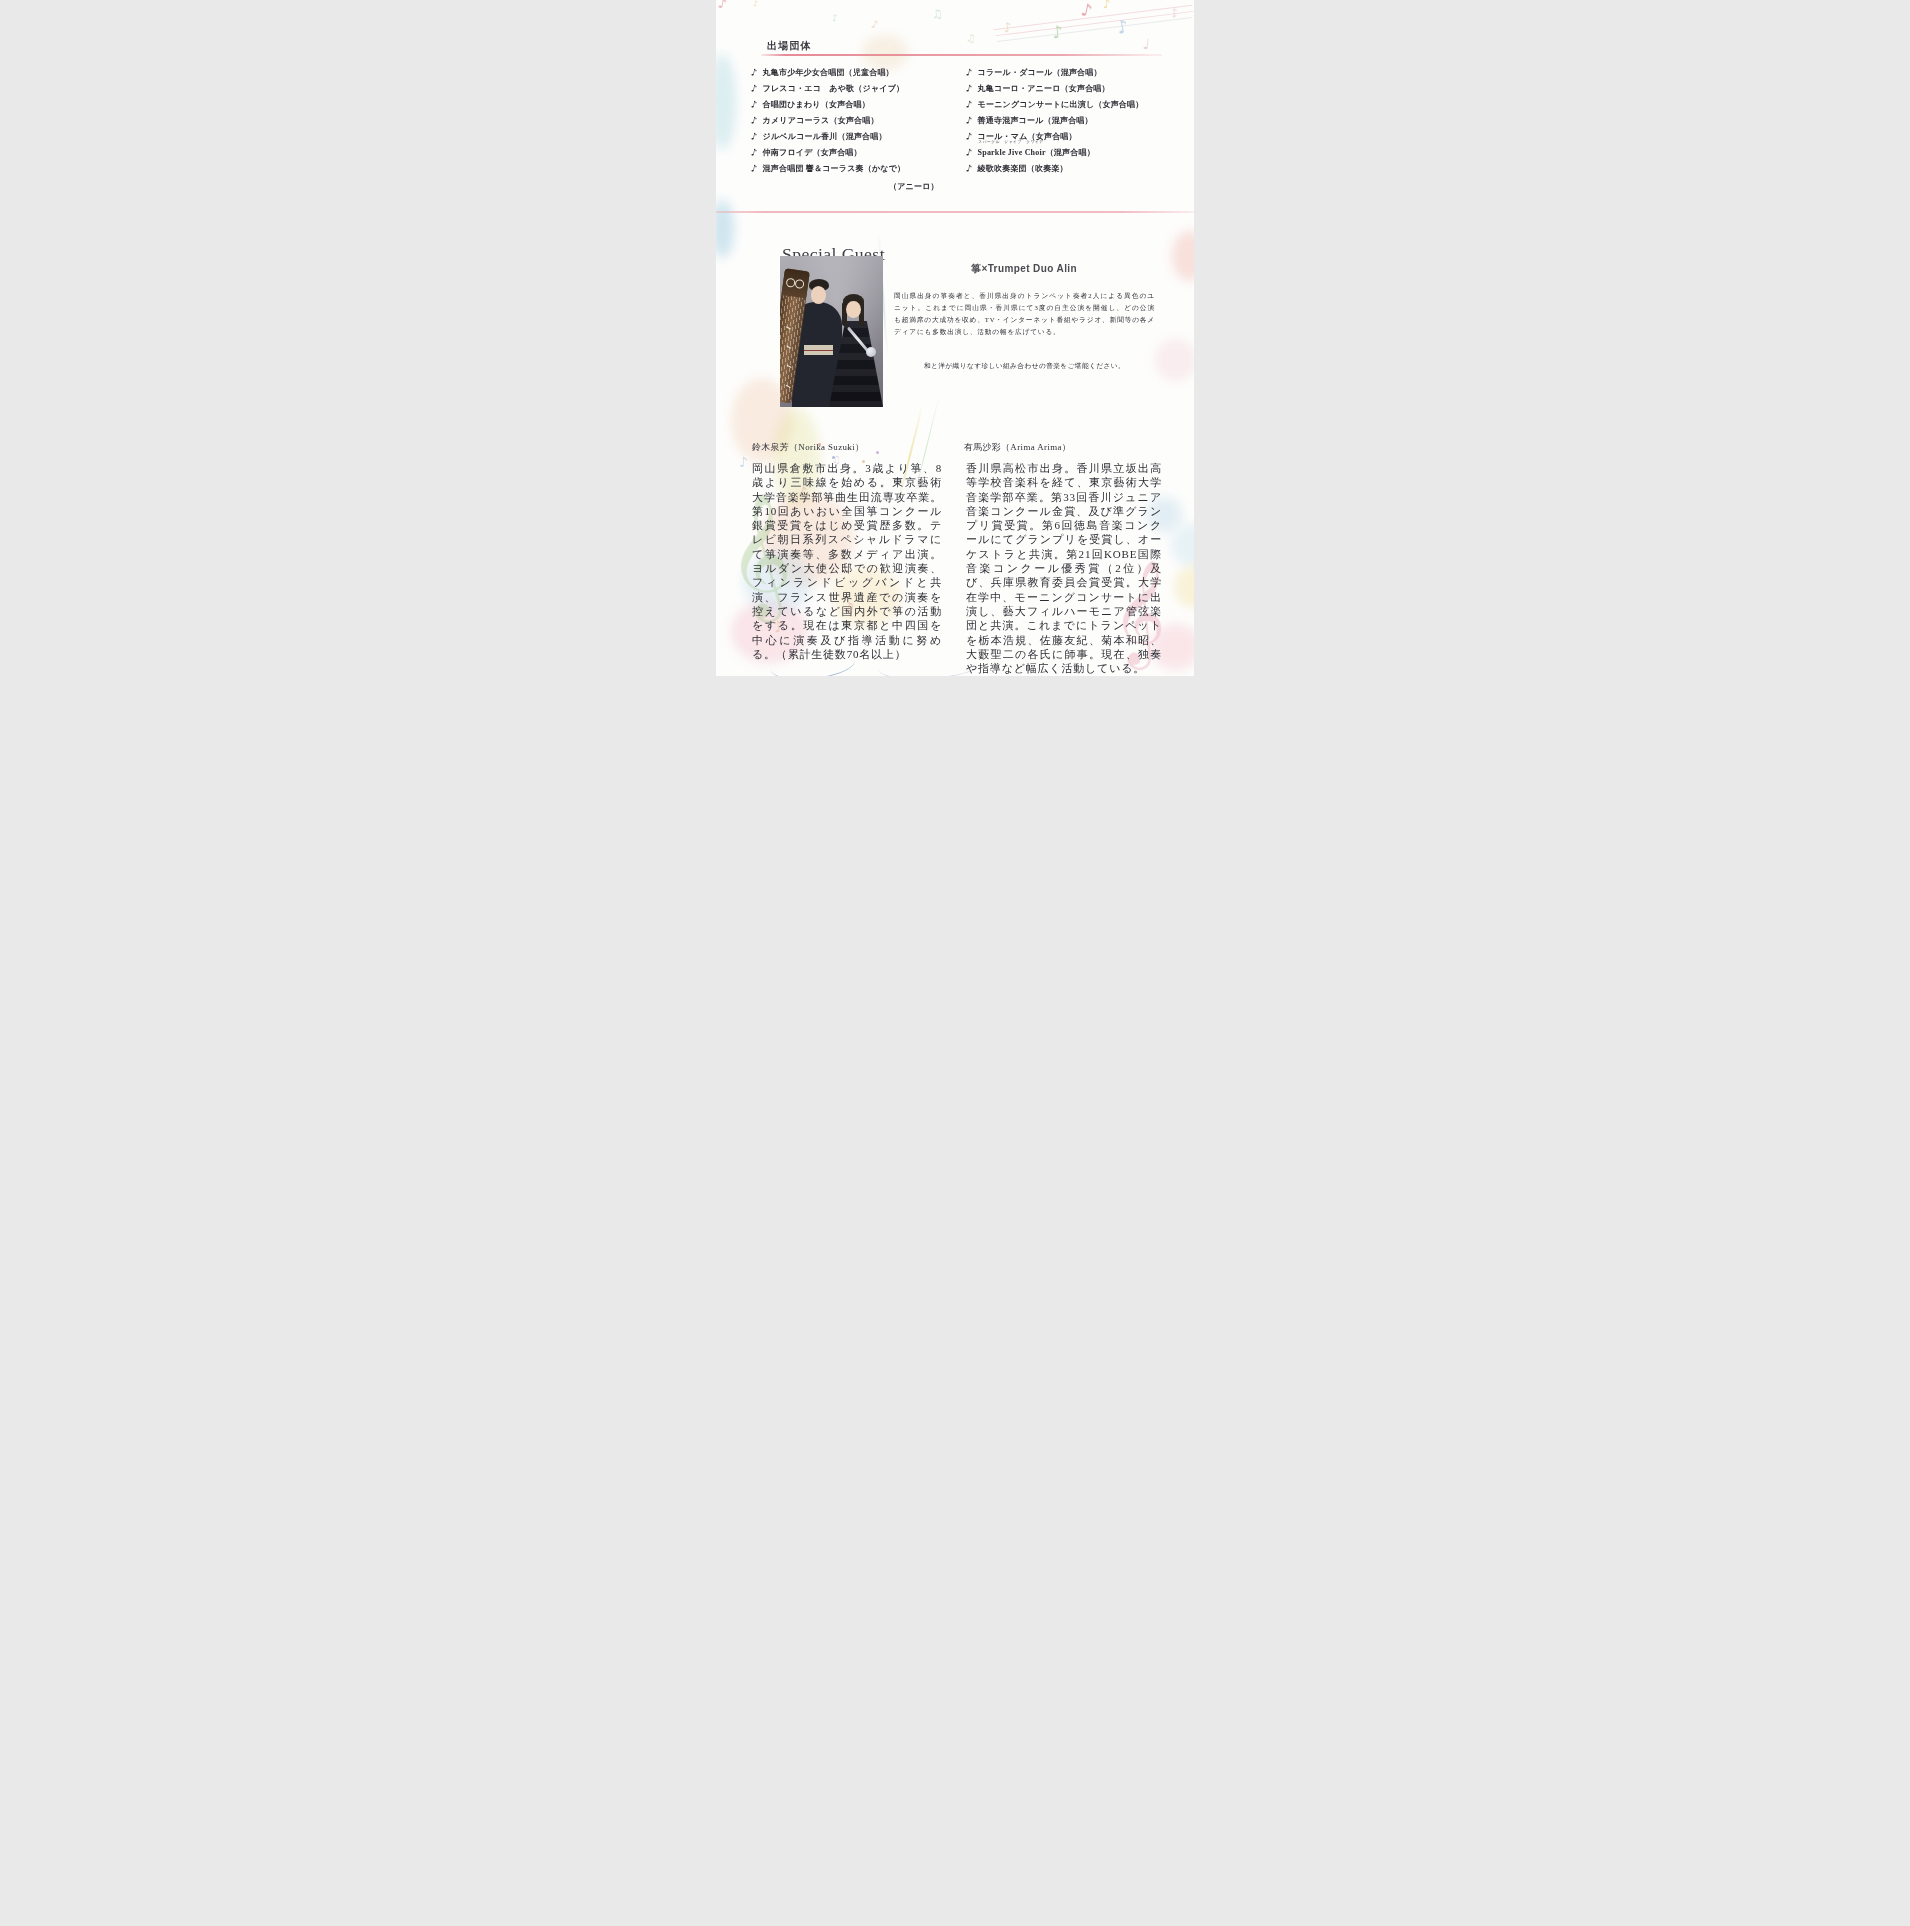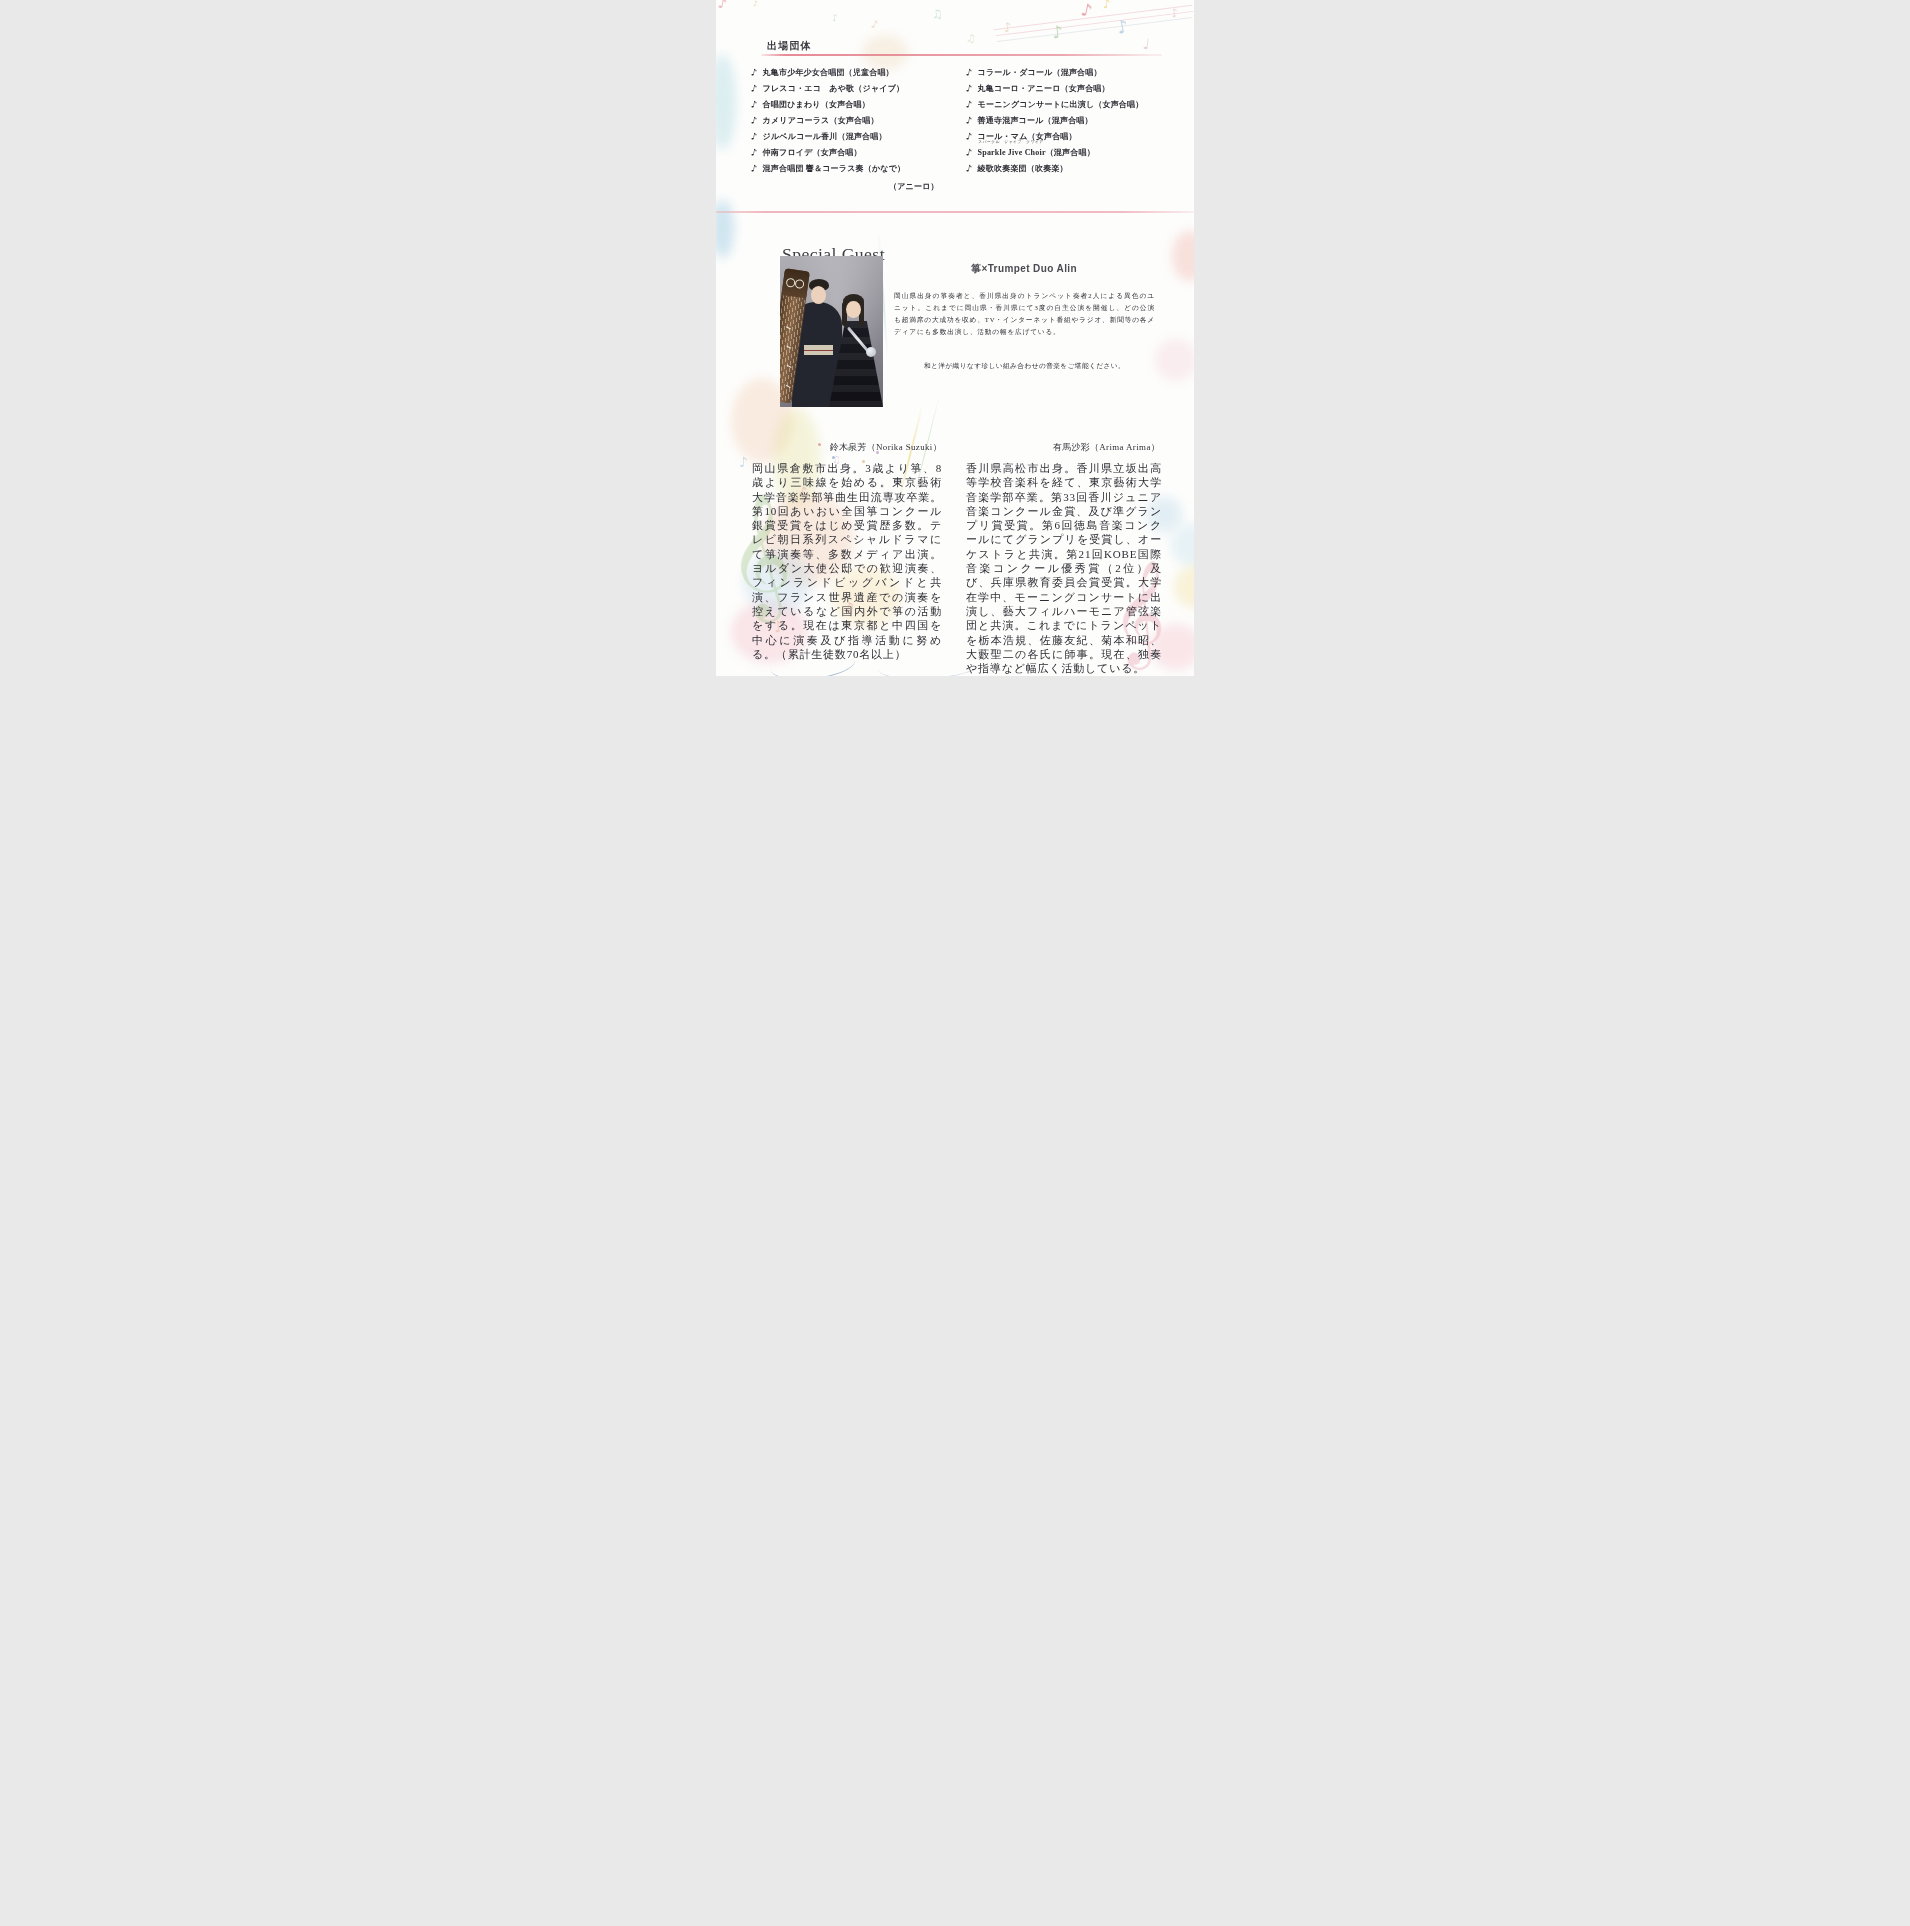--- a/index.html
+++ b/index.html
@@ -106,21 +106,21 @@
   .dress::after{content:"";position:absolute;inset:0;background:repeating-linear-gradient(180deg,rgba(255,255,255,.06) 0 7px,rgba(255,255,255,0) 7px 16px);}
   .p2-face{position:absolute;left:66px;top:45px;width:14.6px;height:17px;background:#eed3bd;border-radius:50%;}
   .p2-hair{position:absolute;left:63px;top:38px;width:21px;height:14.6px;background:#2b2520;border-radius:50% 50% 45% 45%;}
   .p2-hairL{position:absolute;left:62px;top:46px;width:5.4px;height:24px;background:#2b2520;border-radius:3.1px;}
   .p2-hairR{position:absolute;left:79px;top:46px;width:5.4px;height:24px;background:#2b2520;border-radius:3.1px;}
   .tr-pipe{position:absolute;left:68px;top:70px;width:33px;height:3.1px;border-radius:1.5px;transform:rotate(50deg);transform-origin:left center;
     background:linear-gradient(90deg,#b9bdc4,#e6e9ee 50%,#aeb3ba);}
   .tr-bell{position:absolute;left:86px;top:91px;width:10px;height:10px;border-radius:50%;
     background:radial-gradient(circle at 35% 35%,#eef1f5,#b6bac2);}
   
-  .bio-heading{position:absolute;top:441px;margin:0;text-align:right;font-size:8.9px;font-weight:400;
+  .bio-heading{position:absolute;top:441px;margin:0;text-align:left;font-size:8.9px;font-weight:400;
     letter-spacing:0.4px;color:#30303a;line-height:13px;z-index:3;}
   .bh-left{left:36px;width:190px;}
   .bh-right{left:248px;width:196px;}
   .bio-text{position:absolute;top:461px;margin:0;font-size:11px;line-height:14.3px;letter-spacing:0.8px;
     text-align:justify;color:#2c2c33;z-index:3;}
   .bt-left{left:36px;width:190px;}
   .bt-right{left:250px;width:196px;}
   .dot{position:absolute;width:3.1px;height:3.1px;border-radius:50%;opacity:.5;pointer-events:none;}
   .d1{left:102px;top:443px;background:#c85a62;} .d2{left:116px;top:456px;background:#5a82b8;}
   .d3{left:131px;top:447px;background:#6faf68;} .d4{left:146px;top:460px;background:#d89a52;}

